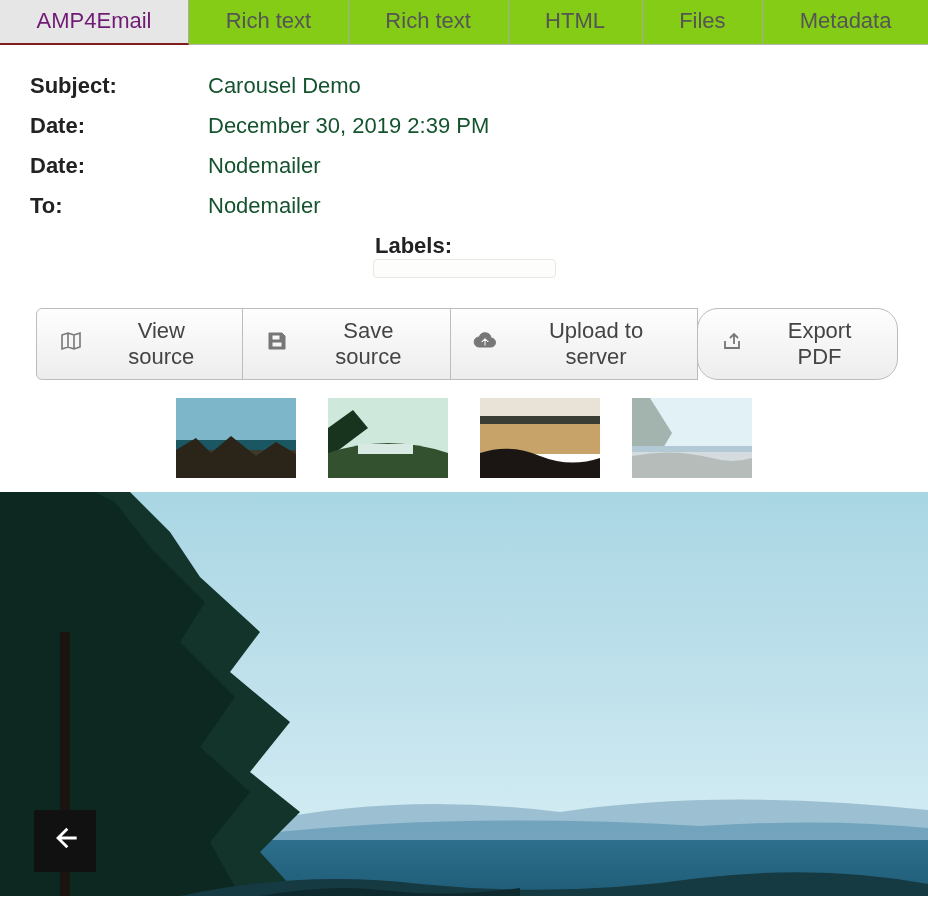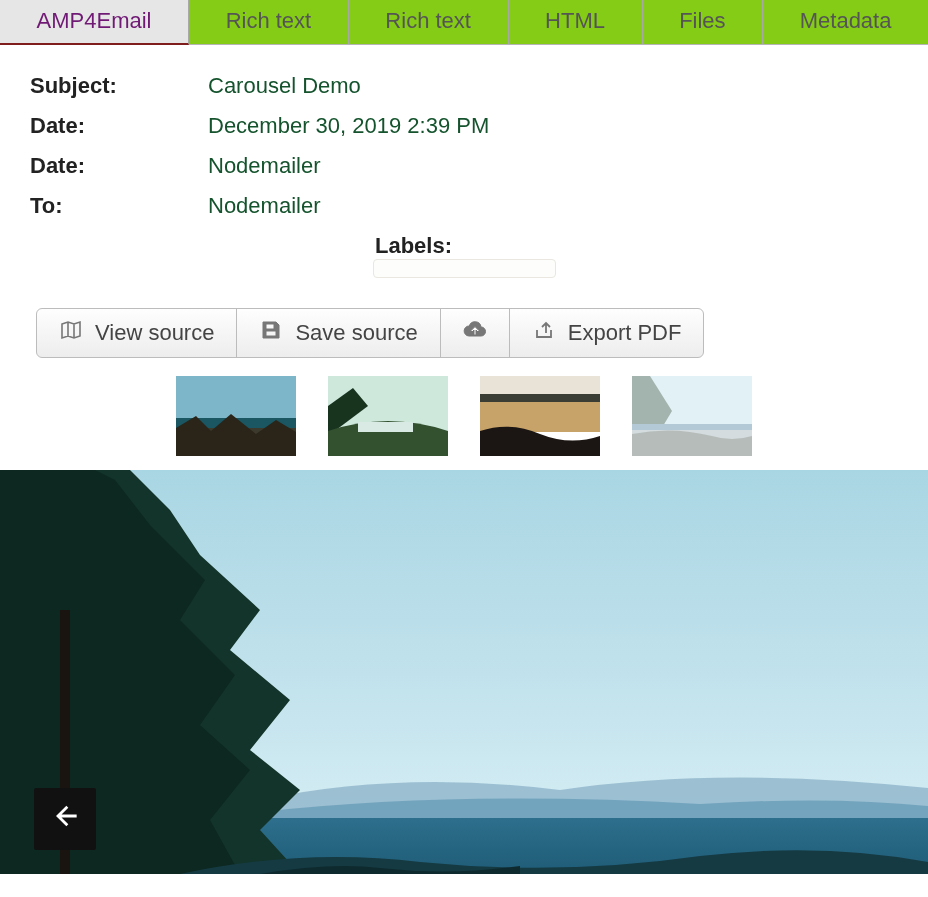--- a/index.html
+++ b/index.html
@@ -65,32 +65,32 @@
 
   
   .actions {
     display: flex;
     gap: 0;
     padding: 0 30px 18px 36px;
   }
   .btn {
     display: inline-flex;
     align-items: center;
-    gap: 12px;
+    gap: 20px;
     background: linear-gradient(#fefefe, #ededed);
     border: 1px solid #bcbcbc;
     padding: 9px 22px;
     font-size: 22px;
     color: #444;
     cursor: pointer;
     border-radius: 0;
     margin-left: -1px;
   }
   .btn:first-child { border-top-left-radius: 6px; border-bottom-left-radius: 6px; margin-left: 0; }
-  .btn:last-child  { border-top-right-radius: 6px; border-bottom-right-radius: 6px; }
+  .btn:last-child  { border-top-right-radius: 6px; border-bottom-right-radius: 6px; border-radius: 21px; }
   .btn svg { width: 24px; height: 24px; fill: #777; stroke: #777; }
 
   
   .thumbs {
     display: flex;
     justify-content: center;
     gap: 32px;
     padding-bottom: 14px;
   }
   .thumb {
@@ -183,20 +183,21 @@
     </span>
     <span>Save source</span>
   </button>
   <button class="btn">
     <span>
       <svg viewBox="0 0 24 24">
           <path d="M6 18a5 5 0 0 1 .3-10A6 6 0 0 1 18 9a4 4 0 0 1 0 9H6z"></path>
           <path fill="#fff" d="M11 17v-5l-2 2-1.2-1.2L12 8.6l4.2 4.2L15 14l-2-2v5h-2z"></path>
         </svg>
     </span>
+    <span>Upload to server</span>
   </button>
   <button class="btn">
     <span>
       <svg viewBox="0 0 24 24">
           <path fill="none" stroke="#777" stroke-width="1.8" d="M5 12v7h14v-7"></path>
           <path fill="none" stroke="#777" stroke-width="1.8" d="M10 9l4-4 4 4M14 5v10"></path>
         </svg>
     </span>
     <span>Export PDF</span>
   </button>

